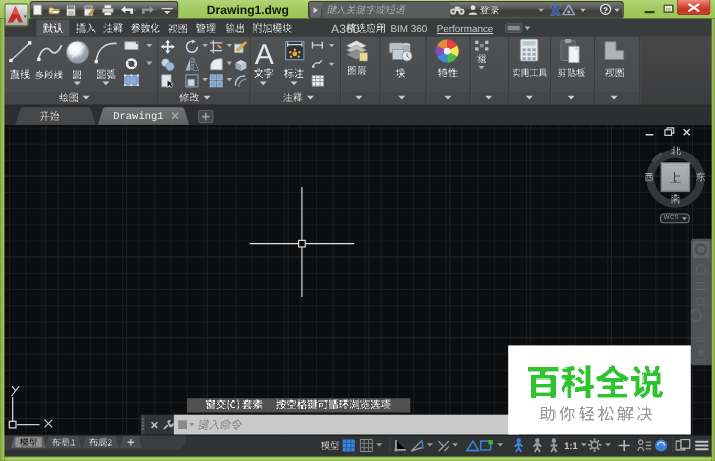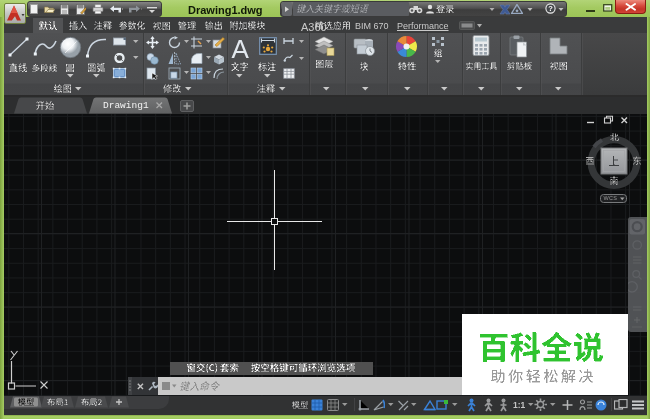--- a/index.html
+++ b/index.html
@@ -137,21 +137,21 @@
     </svg>
 <svg style="position:absolute;left:230.0px;top:21.0px;" width="35" height="9" shape-rendering="crispEdges">
       <path fill="#c9c9c9" d="M0 1h1v1h-1zM10 1h1v1h-1zM22 1h1v1h-1zM24 1h1v1h-1zM31 1h1v1h-1zM3 2h1v1h-1zM6 2h2v1h-2zM10 2h2v1h-2zM18 2h2v1h-2zM28 2h1v1h-1zM31 2h1v1h-1zM33 2h1v1h-1zM3 3h1v1h-1zM19 3h1v1h-1zM21 3h1v1h-1zM28 3h1v1h-1zM19 4h1v1h-1zM21 4h1v1h-1zM24 4h1v1h-1zM31 4h1v1h-1zM33 4h1v1h-1zM18 5h1v1h-1zM28 5h1v1h-1zM31 5h2v1h-2zM22 6h2v1h-2zM27 6h1v1h-1zM9 7h1v1h-1zM14 7h3v1h-3zM30 7h1v1h-1zM33 7h1v1h-1zM6 8h1v1h-1zM11 8h1v1h-1z"></path>
       <path fill="#c9c9c9" fill-opacity="0.45" d="M0 0h2v1h-2zM4 0h1v1h-1zM6 0h2v1h-2zM10 0h1v1h-1zM19 0h1v1h-1zM21 0h4v1h-4zM28 0h1v1h-1zM31 0h1v1h-1zM1 1h4v1h-4zM6 1h2v1h-2zM13 1h4v1h-4zM18 1h2v1h-2zM21 1h1v1h-1zM23 1h1v1h-1zM25 1h1v1h-1zM28 1h1v1h-1zM32 1h1v1h-1zM0 2h3v1h-3zM4 2h2v1h-2zM9 2h1v1h-1zM12 2h5v1h-5zM20 2h5v1h-5zM27 2h1v1h-1zM29 2h2v1h-2zM32 2h1v1h-1zM34 2h1v1h-1zM0 3h3v1h-3zM6 3h2v1h-2zM10 3h1v1h-1zM12 3h2v1h-2zM16 3h1v1h-1zM18 3h1v1h-1zM22 3h4v1h-4zM27 3h1v1h-1zM31 3h1v1h-1zM33 3h2v1h-2zM0 4h8v1h-8zM10 4h1v1h-1zM12 4h3v1h-3zM16 4h1v1h-1zM18 4h1v1h-1zM20 4h1v1h-1zM22 4h2v1h-2zM25 4h1v1h-1zM28 4h1v1h-1zM30 4h1v1h-1zM32 4h1v1h-1zM34 4h1v1h-1zM0 5h4v1h-4zM5 5h3v1h-3zM10 5h1v1h-1zM12 5h3v1h-3zM16 5h1v1h-1zM19 5h1v1h-1zM21 5h4v1h-4zM27 5h1v1h-1zM29 5h1v1h-1zM0 6h4v1h-4zM6 6h2v1h-2zM9 6h2v1h-2zM12 6h2v1h-2zM16 6h1v1h-1zM18 6h4v1h-4zM24 6h2v1h-2zM28 6h1v1h-1zM31 6h2v1h-2zM0 7h1v1h-1zM3 7h1v1h-1zM6 7h2v1h-2zM11 7h3v1h-3zM19 7h1v1h-1zM21 7h4v1h-4zM29 7h1v1h-1zM34 7h1v1h-1zM0 8h1v1h-1zM3 8h1v1h-1zM5 8h1v1h-1zM9 8h1v1h-1zM13 8h1v1h-1zM16 8h1v1h-1zM19 8h3v1h-3zM24 8h2v1h-2zM29 8h1v1h-1zM34 8h1v1h-1z"></path>
     </svg>
 <svg style="position:absolute;left:314.5px;top:21.0px;" width="35" height="9" shape-rendering="crispEdges">
       <path fill="#c9c9c9" d="M5 1h2v1h-2zM10 1h1v1h-1zM13 1h2v1h-2zM22 1h2v1h-2zM28 1h1v1h-1zM31 1h1v1h-1zM34 1h1v1h-1zM1 2h1v1h-1zM5 2h1v1h-1zM14 2h1v1h-1zM19 2h1v1h-1zM31 2h1v1h-1zM34 2h1v1h-1zM1 3h1v1h-1zM5 3h1v1h-1zM14 3h1v1h-1zM25 3h1v1h-1zM28 3h2v1h-2zM31 3h2v1h-2zM34 3h1v1h-1zM1 4h1v1h-1zM4 4h1v1h-1zM10 4h1v1h-1zM13 4h1v1h-1zM15 4h1v1h-1zM31 4h1v1h-1zM34 4h1v1h-1zM1 5h1v1h-1zM4 5h1v1h-1zM7 5h1v1h-1zM28 5h2v1h-2zM31 5h1v1h-1zM34 5h1v1h-1zM4 6h1v1h-1zM7 6h1v1h-1zM12 6h1v1h-1zM15 6h1v1h-1zM28 6h1v1h-1zM31 6h1v1h-1zM34 6h1v1h-1zM4 7h1v1h-1zM7 7h1v1h-1zM10 7h2v1h-2zM23 7h1v1h-1zM31 7h1v1h-1zM34 7h1v1h-1z"></path>
       <path fill="#c9c9c9" fill-opacity="0.45" d="M1 0h1v1h-1zM5 0h2v1h-2zM14 0h1v1h-1zM22 0h1v1h-1zM29 0h2v1h-2zM32 0h2v1h-2zM0 1h5v1h-5zM7 1h1v1h-1zM12 1h1v1h-1zM15 1h2v1h-2zM19 1h3v1h-3zM24 1h2v1h-2zM29 1h2v1h-2zM32 1h2v1h-2zM0 2h1v1h-1zM2 2h1v1h-1zM4 2h1v1h-1zM6 2h2v1h-2zM12 2h1v1h-1zM21 2h2v1h-2zM24 2h2v1h-2zM28 2h1v1h-1zM0 3h1v1h-1zM2 3h3v1h-3zM6 3h2v1h-2zM10 3h1v1h-1zM12 3h2v1h-2zM15 3h2v1h-2zM19 3h2v1h-2zM22 3h1v1h-1zM30 3h1v1h-1zM33 3h1v1h-1zM2 4h1v1h-1zM5 4h3v1h-3zM9 4h1v1h-1zM11 4h1v1h-1zM14 4h1v1h-1zM19 4h5v1h-5zM25 4h1v1h-1zM28 4h1v1h-1zM0 5h1v1h-1zM2 5h2v1h-2zM5 5h2v1h-2zM10 5h1v1h-1zM13 5h1v1h-1zM15 5h1v1h-1zM19 5h1v1h-1zM21 5h1v1h-1zM23 5h3v1h-3zM30 5h1v1h-1zM32 5h2v1h-2zM0 6h2v1h-2zM5 6h2v1h-2zM10 6h2v1h-2zM16 6h2v1h-2zM19 6h1v1h-1zM21 6h1v1h-1zM24 6h1v1h-1zM1 7h1v1h-1zM5 7h2v1h-2zM12 7h1v1h-1zM15 7h2v1h-2zM18 7h5v1h-5zM24 7h2v1h-2zM27 7h2v1h-2zM1 8h1v1h-1zM4 8h1v1h-1zM6 8h2v1h-2zM9 8h1v1h-1zM12 8h7v1h-7zM20 8h6v1h-6zM27 8h1v1h-1zM31 8h1v1h-1zM33 8h2v1h-2z"></path>
     </svg>
 <div class="abs" style="left:283px;top:20.5px;font-size:11px;color:#c9c9c9;white-space:nowrap;margin-left:18px;">A360</div>
-<div class="abs" style="left:355px;top:20.5px;font-size:9px;color:#c9c9c9;white-space:nowrap;">BIM 670</div>
+<div class="abs" style="left:355px;top:20.5px;font-size:9px;color:#c9c9c9;white-space:nowrap;">BIM 360</div>
 <div class="abs" style="left:397px;top:20.5px;font-size:9px;color:#c9c9c9;white-space:nowrap;text-decoration:underline;">Performance</div>
 <svg class="abs" style="left:459px;top:21px;" width="24" height="9" viewBox="0 0 24 9">
       <rect x="0.5" y="0.5" width="15" height="8" rx="1" fill="#4a4b4c" stroke="#606162" stroke-width="0.7"></rect>
       <rect x="2.5" y="2.5" width="11" height="4" fill="#8a8b8c"></rect>
       <path d="M18 3l5 0-2.5 3.5z" fill="#b0b0b0"></path>
     </svg>
 <div class="abs" style="left:0px;top:33px;width:650px;height:63.5px;background:linear-gradient(#505153,#4a4b4d 78%,#444547 80%,#454648)"></div>
 <div class="abs" style="left:581px;top:33px;width:69px;height:63.5px;background:linear-gradient(#484849,#3a3b3c)"></div>
 <div class="abs" style="left:142.5px;top:33px;width:1px;height:62px;background:linear-gradient(90deg,#3c3d3e,#3c3d3e);box-shadow:1px 0 0 #55565880"></div>
 <div class="abs" style="left:226.5px;top:33px;width:1px;height:62px;background:linear-gradient(90deg,#3c3d3e,#3c3d3e);box-shadow:1px 0 0 #55565880"></div>

